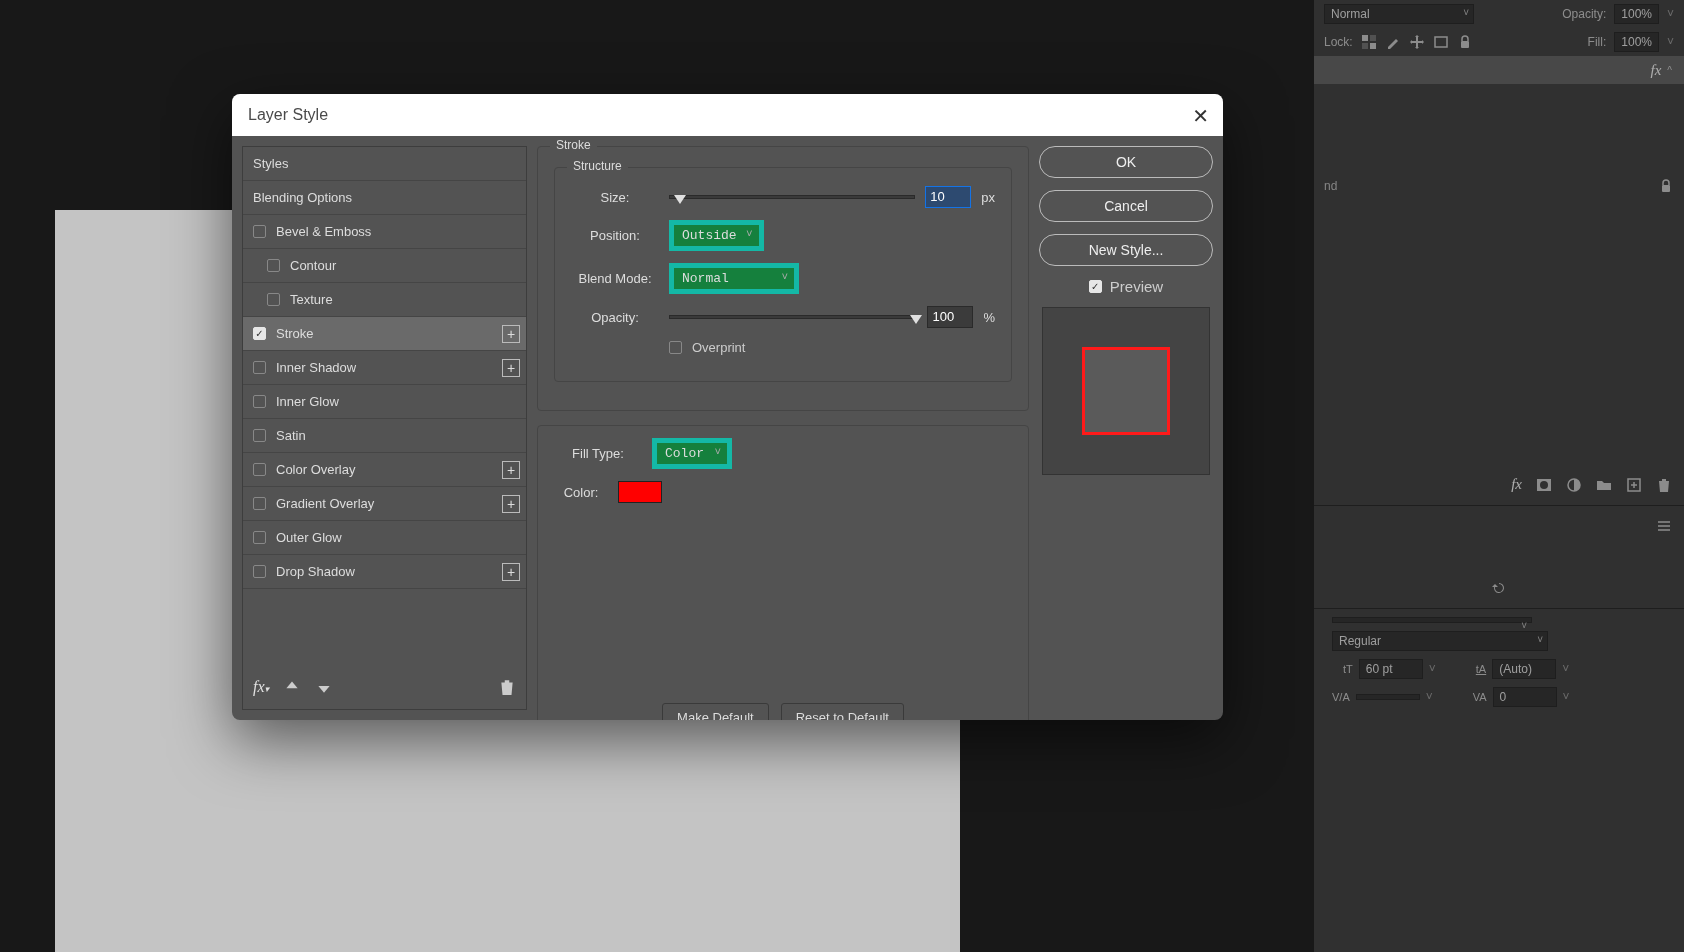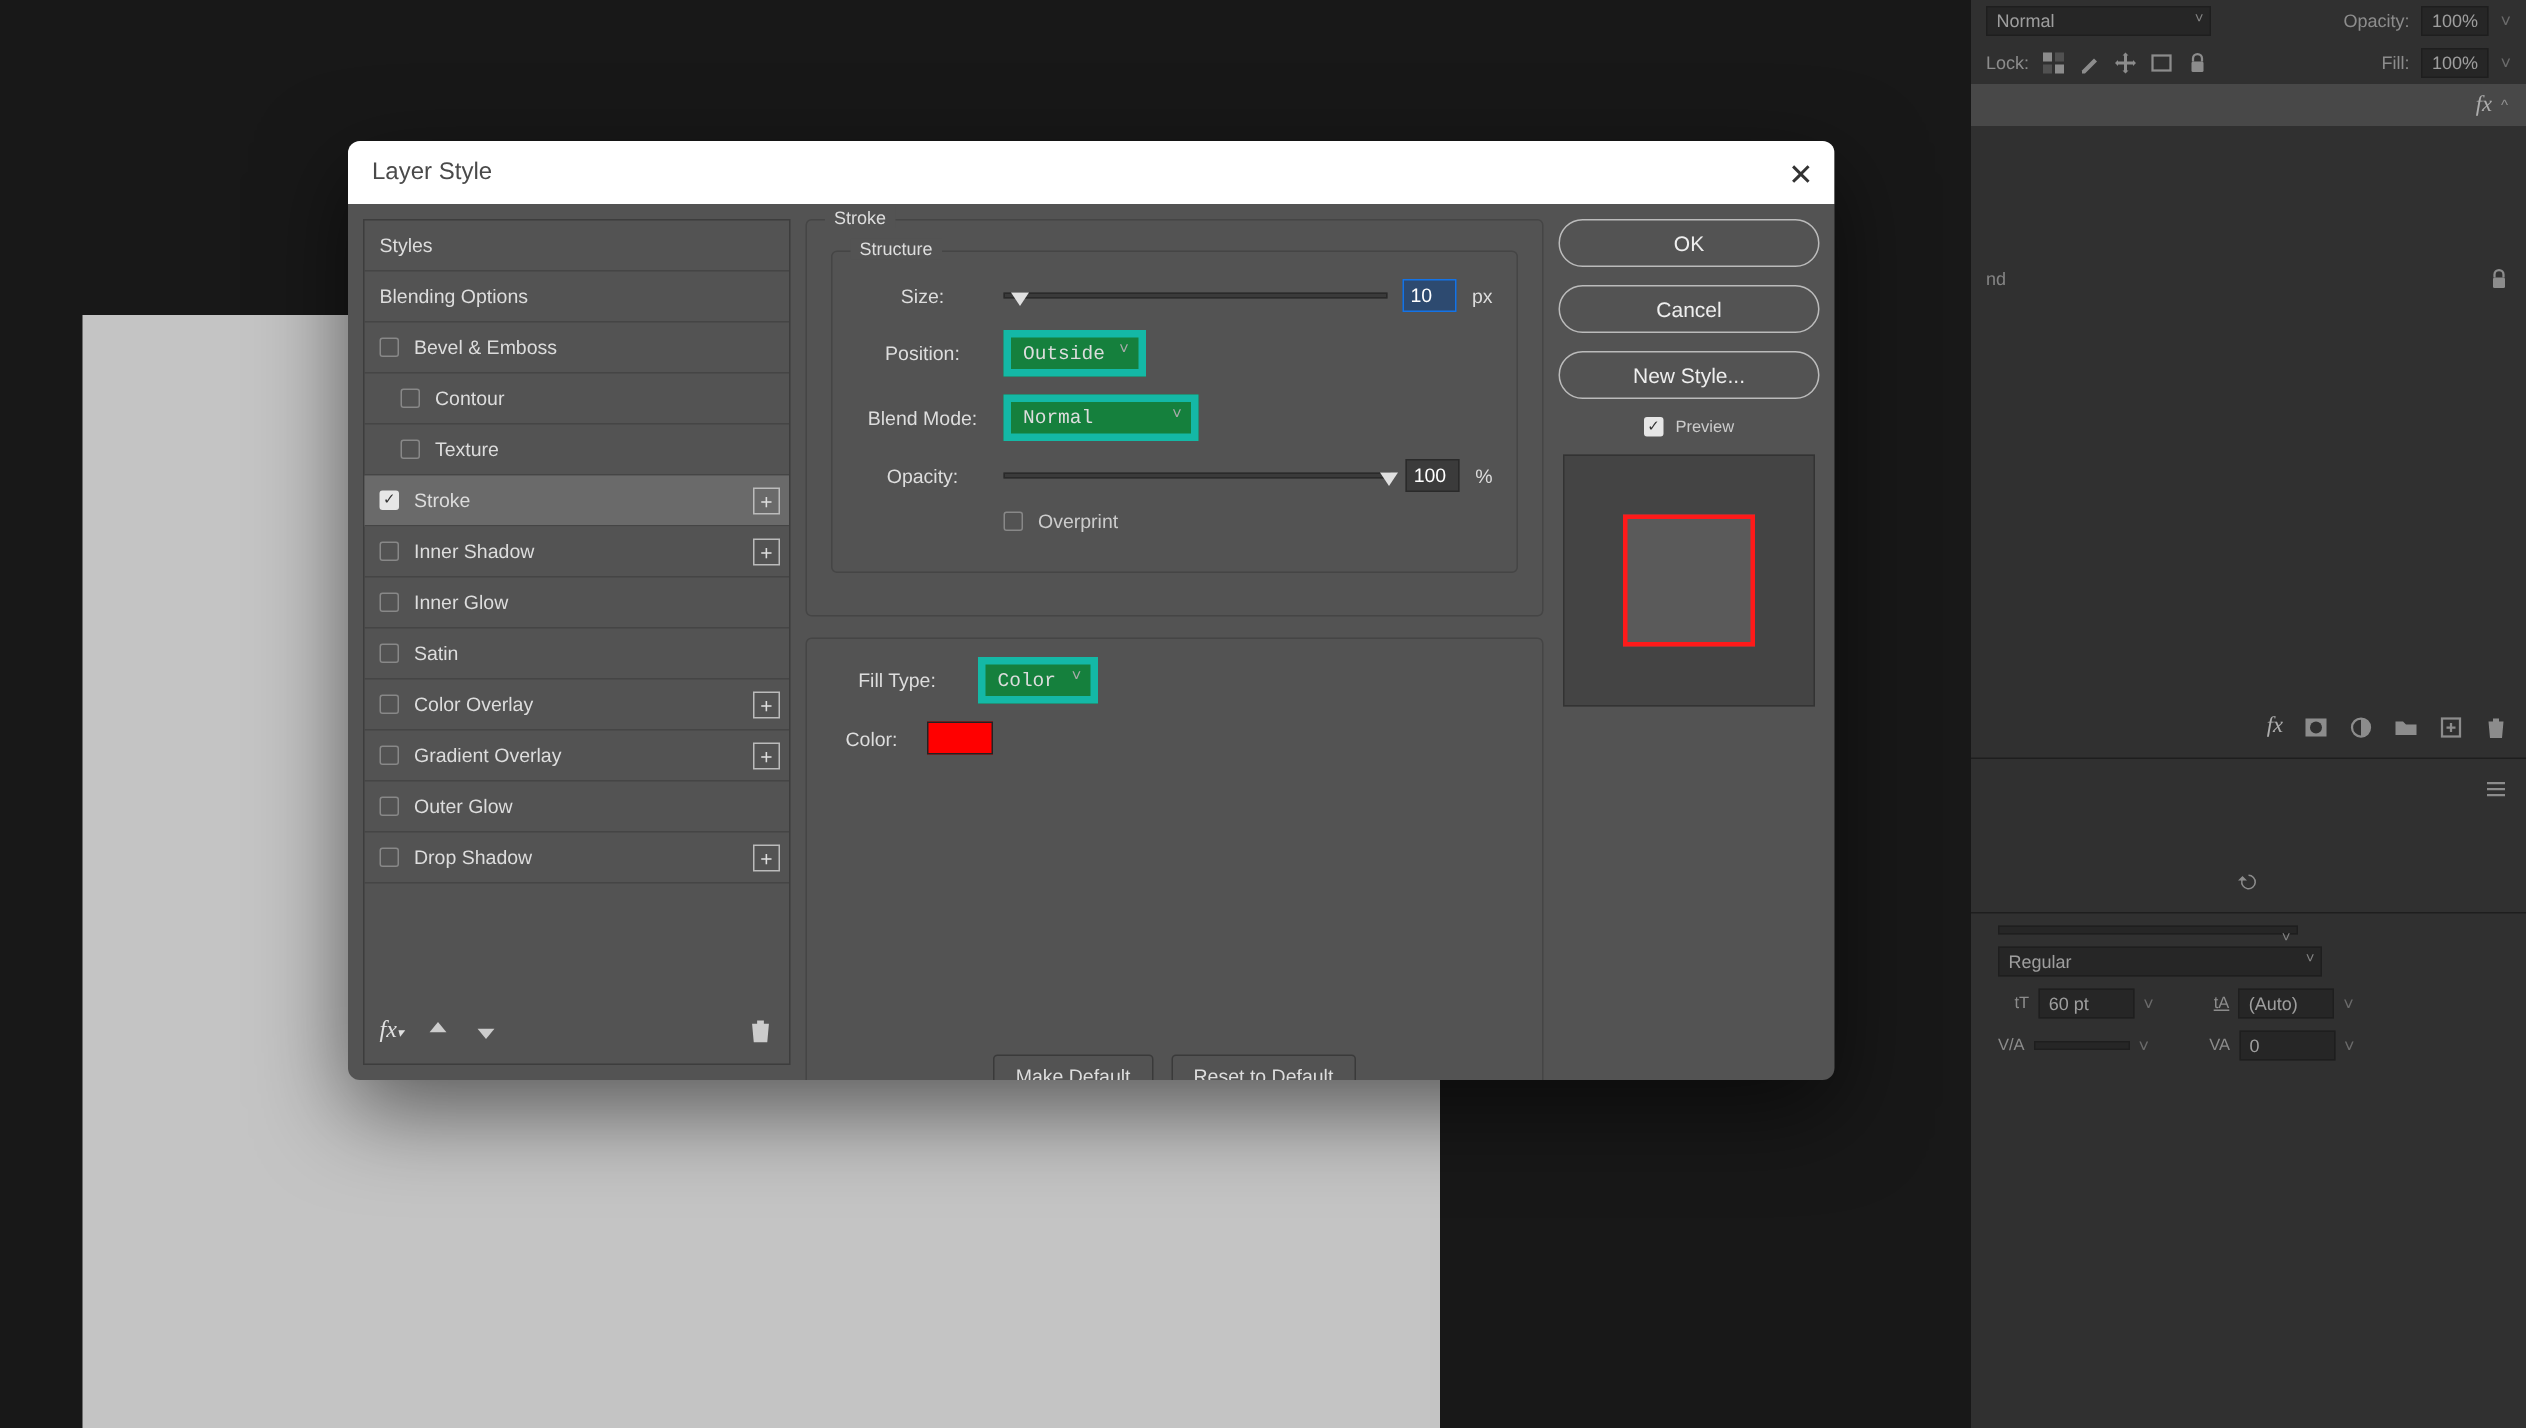--- a/index.html
+++ b/index.html
@@ -153,21 +153,21 @@
   }
   .slider .thumb {
     position: absolute; top: -1px;
     width: 0; height: 0;
     border-left: 6px solid transparent;
     border-right: 6px solid transparent;
     border-top: 9px solid #e0e0e0;
     transform: translateX(-6px);
   }
   .numbox {
-    width: 36px; height: 22px;
+    width: 46px; height: 22px;
     background: #3b3b3b; border: 1px solid #2a2a2a;
     color: #fff; font-size: 13px; padding: 2px 4px;
   }
   .numbox.sel { border: 1px solid #1473e6; background: #2d4a70; }
   .unit { color: #ddd; }
   .dropdown {
     background: #15803d; border: 5px solid #14b8a6;
     color: #ddd; font-size: 13px;
     padding: 3px 22px 3px 8px;
     position: relative; min-width: 80px; font-family: Liberation Mono, monospace;
@@ -456,21 +456,21 @@
         </div>
       </div>
     </div>
 
     <div class="btns-col">
       <button class="pill">OK</button>
       <button class="pill">Cancel</button>
       <button class="pill">New Style...</button>
       <div class="preview-row">
         <span class="chk on"></span>
-        <span style="font-size:11px">Preview</span>
+        <span style="font-size:15px">Preview</span>
       </div>
       <div class="preview-box">
         <div class="preview-inner"></div>
       </div>
     </div>
 
   </div>
 </div>
 
 </body></html>

